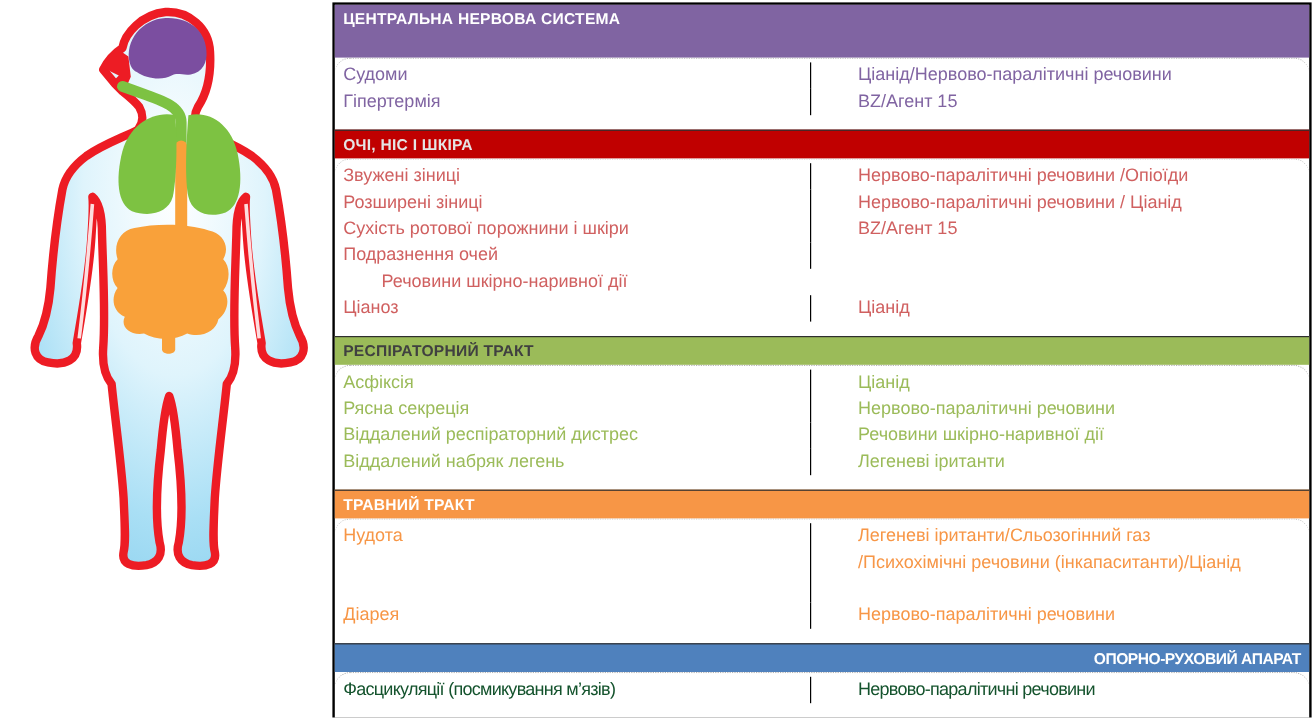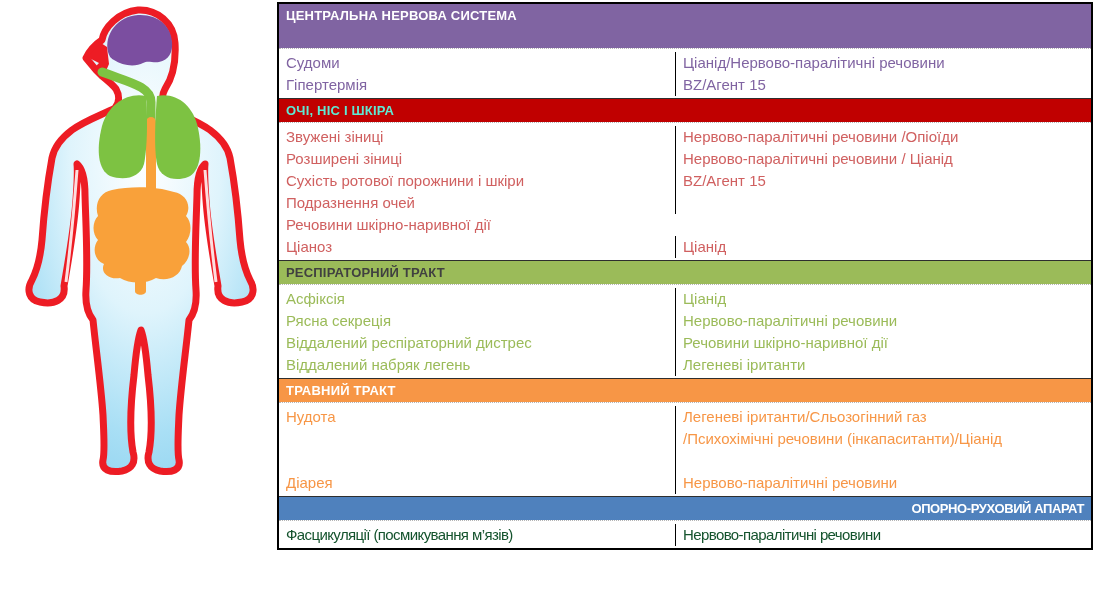--- a/index.html
+++ b/index.html
@@ -12,28 +12,28 @@
     position:absolute;left:277px;top:2px;width:812px;
     border:2px solid #000;background:#fff;
   }
   .band{
     font-weight:bold;font-size:13px;line-height:20px;
     padding:2px 7px 1px 7px;border-top:1px solid #2e2e2e;
     letter-spacing:0.2px;
   }
   .sym-table .band:first-child{border-top:none;}
   .band.tall{height:41px;}
-  .sec-body{border-top:1px dotted #b5b5b5;padding:3px 0 2px 0;}
+  .sec-body{border-top:1px dotted #b5b5b5;padding:3px 0 12px 0;border-radius:13px;}
   .row{display:flex;align-items:stretch;}
   .cell{
     font-size:15px;line-height:22px;min-height:22px;
     white-space:pre-line;padding:0 6px 0 7px;
   }
   .cell.cl{width:383px;flex:none;border-right:1.5px solid #000;}
-  .cell.cr{flex:1;}
+  .cell.cr{flex:1;margin-left:32px;}
   .narrow .cell{letter-spacing:-0.6px;}
   .band.narrowband{letter-spacing:-0.4px;text-align:right;}
 </style>
 </head>
 <body>
 
 <div class="figure-wrap">
   <svg width="272" height="520" viewBox="0 0 272 520" xmlns="http://www.w3.org/2000/svg">
     <defs>
       <radialGradient id="bodyGrad" cx="0.52" cy="0.32" r="0.75">
@@ -124,21 +124,21 @@
     <div class="row">
       <div class="cell cl">Судоми</div>
       <div class="cell cr">Ціанід/Нервово-паралітичні речовини</div>
     </div>
     <div class="row">
       <div class="cell cl">Гіпертермія</div>
       <div class="cell cr">BZ/Агент 15</div>
     </div>
   </div>
 
-  <div class="band" style="background: rgb(192, 0, 0); color: #5eead4;">
+  <div class="band" style="background: rgb(192, 0, 0); color: #e5e5e5;">
     <span>ОЧІ, НІС І ШКІРА</span>
   </div>
   <div class="sec-body" style="color: rgb(208, 96, 96);">
     <div class="row">
       <div class="cell cl">Звужені зіниці</div>
       <div class="cell cr">Нервово-паралітичні речовини /Опіоїди</div>
     </div>
     <div class="row">
       <div class="cell cl">Розширені зіниці</div>
       <div class="cell cr">Нервово-паралітичні речовини / Ціанід</div>

